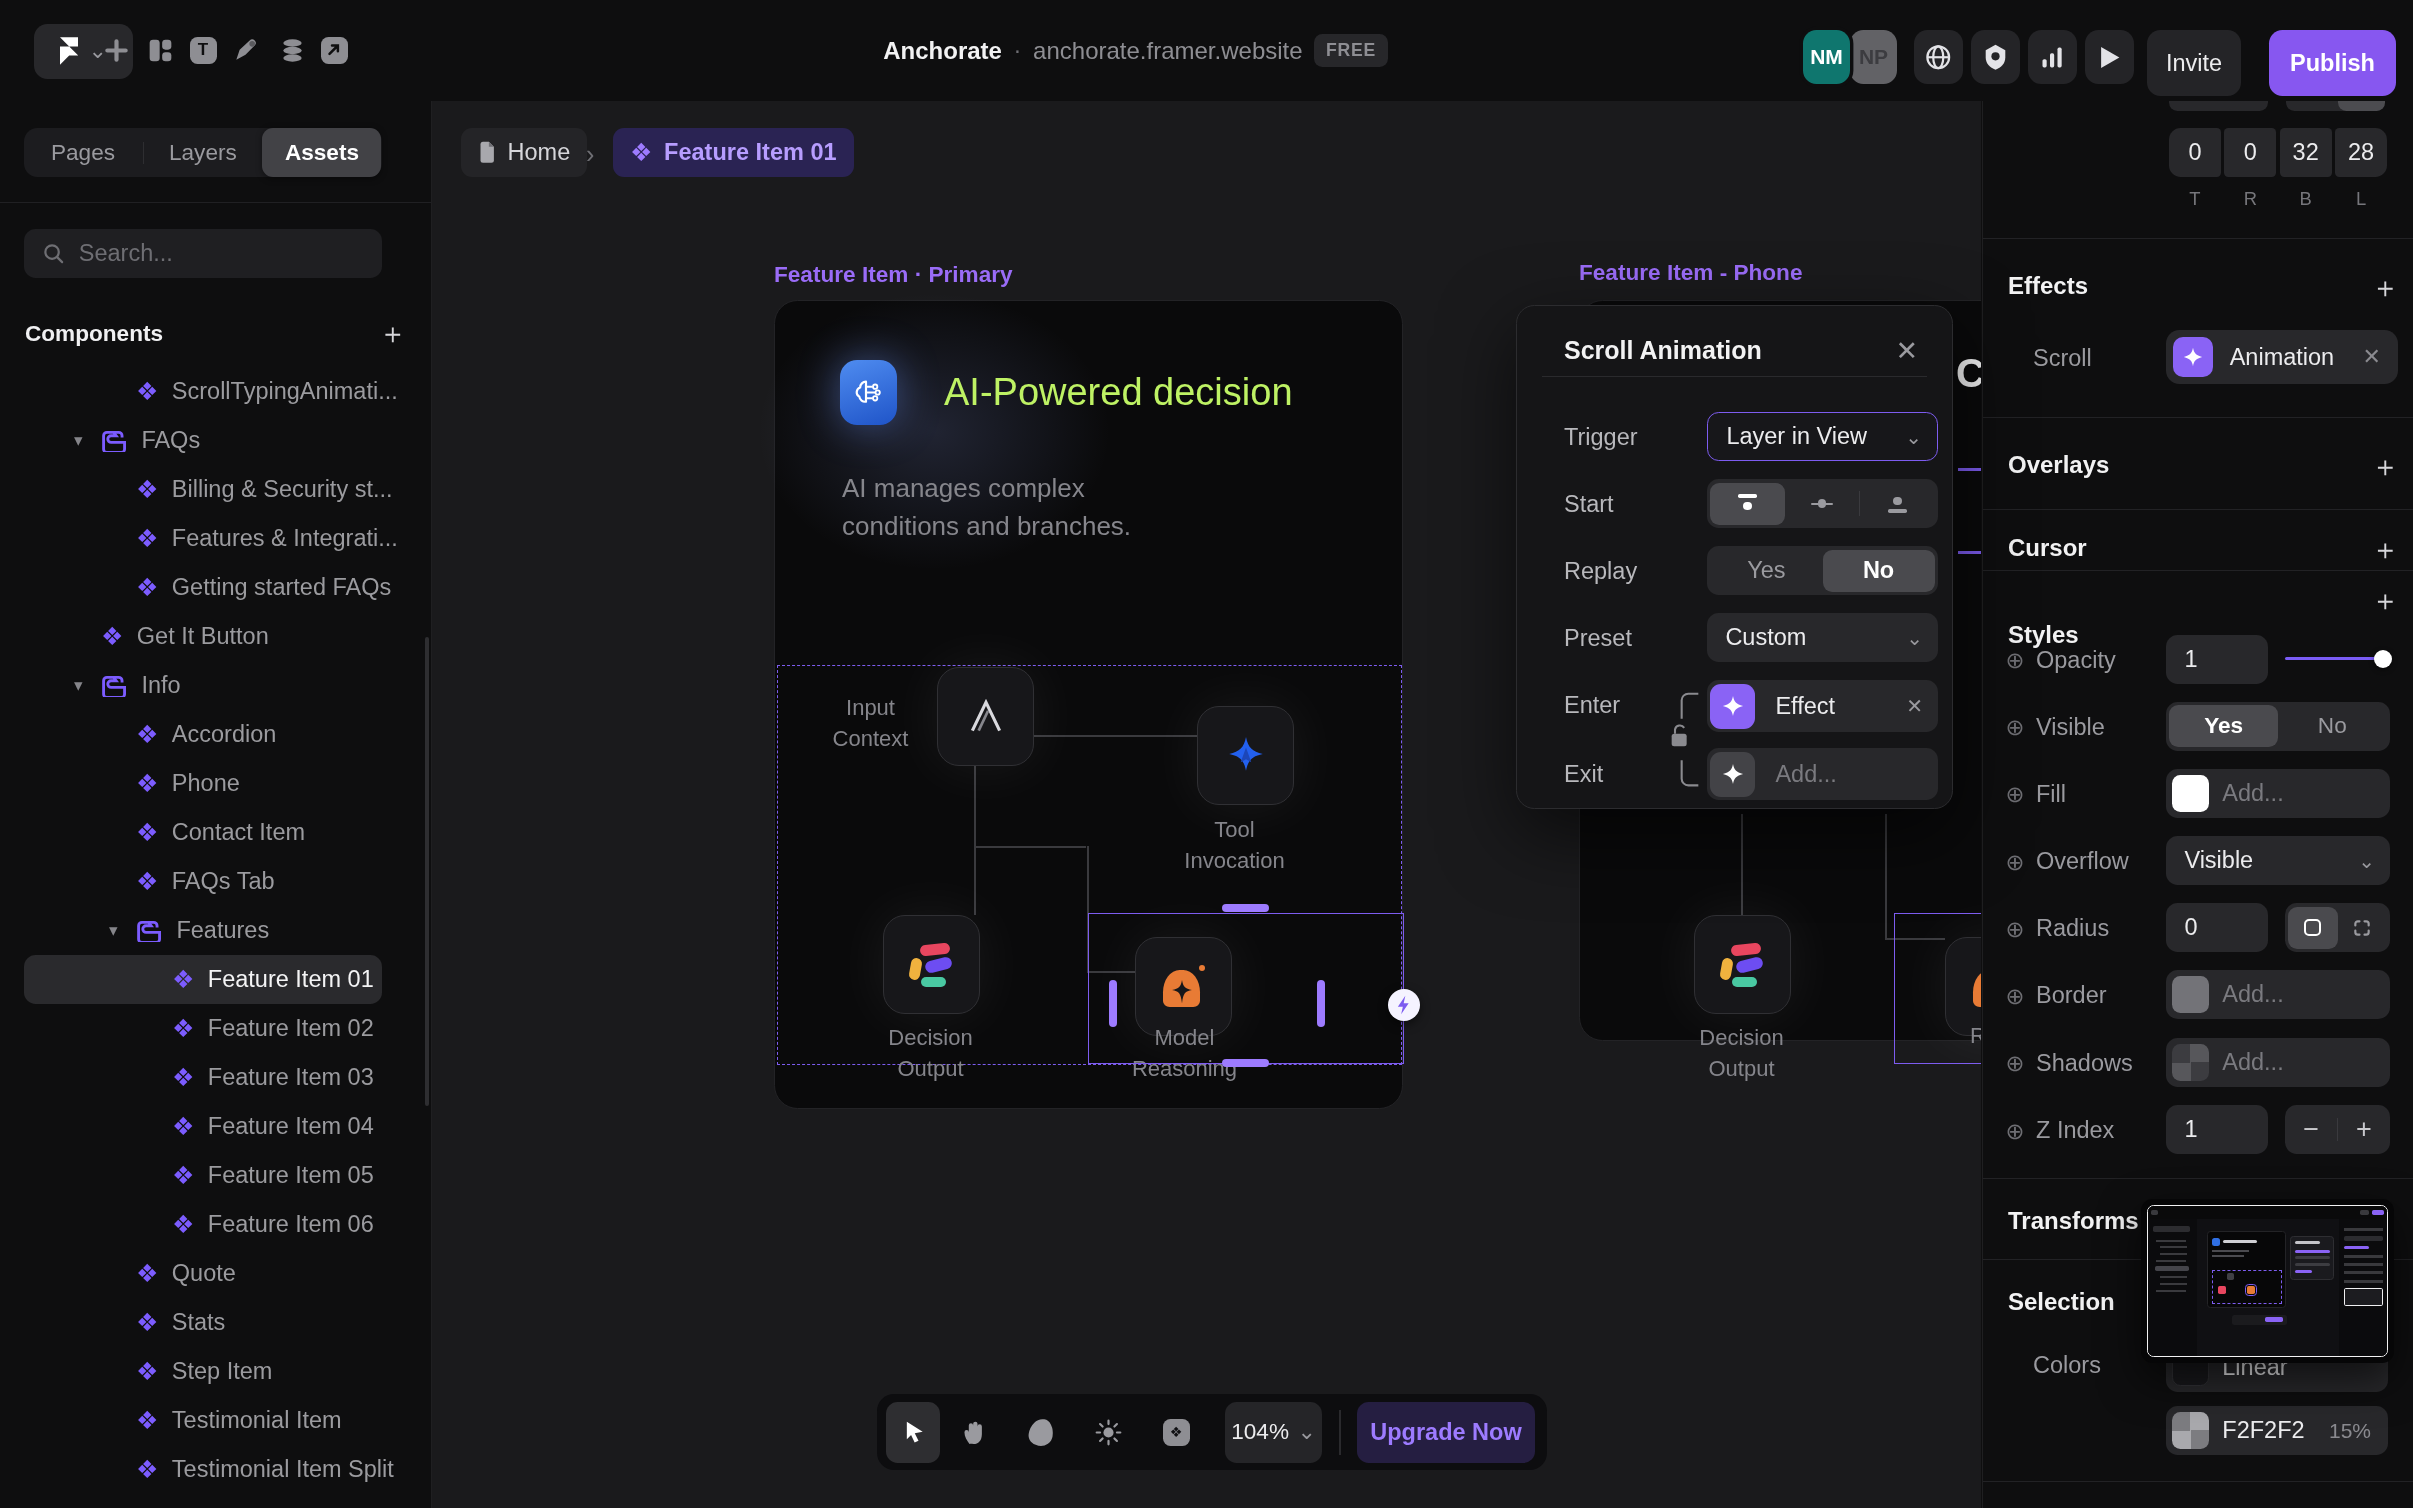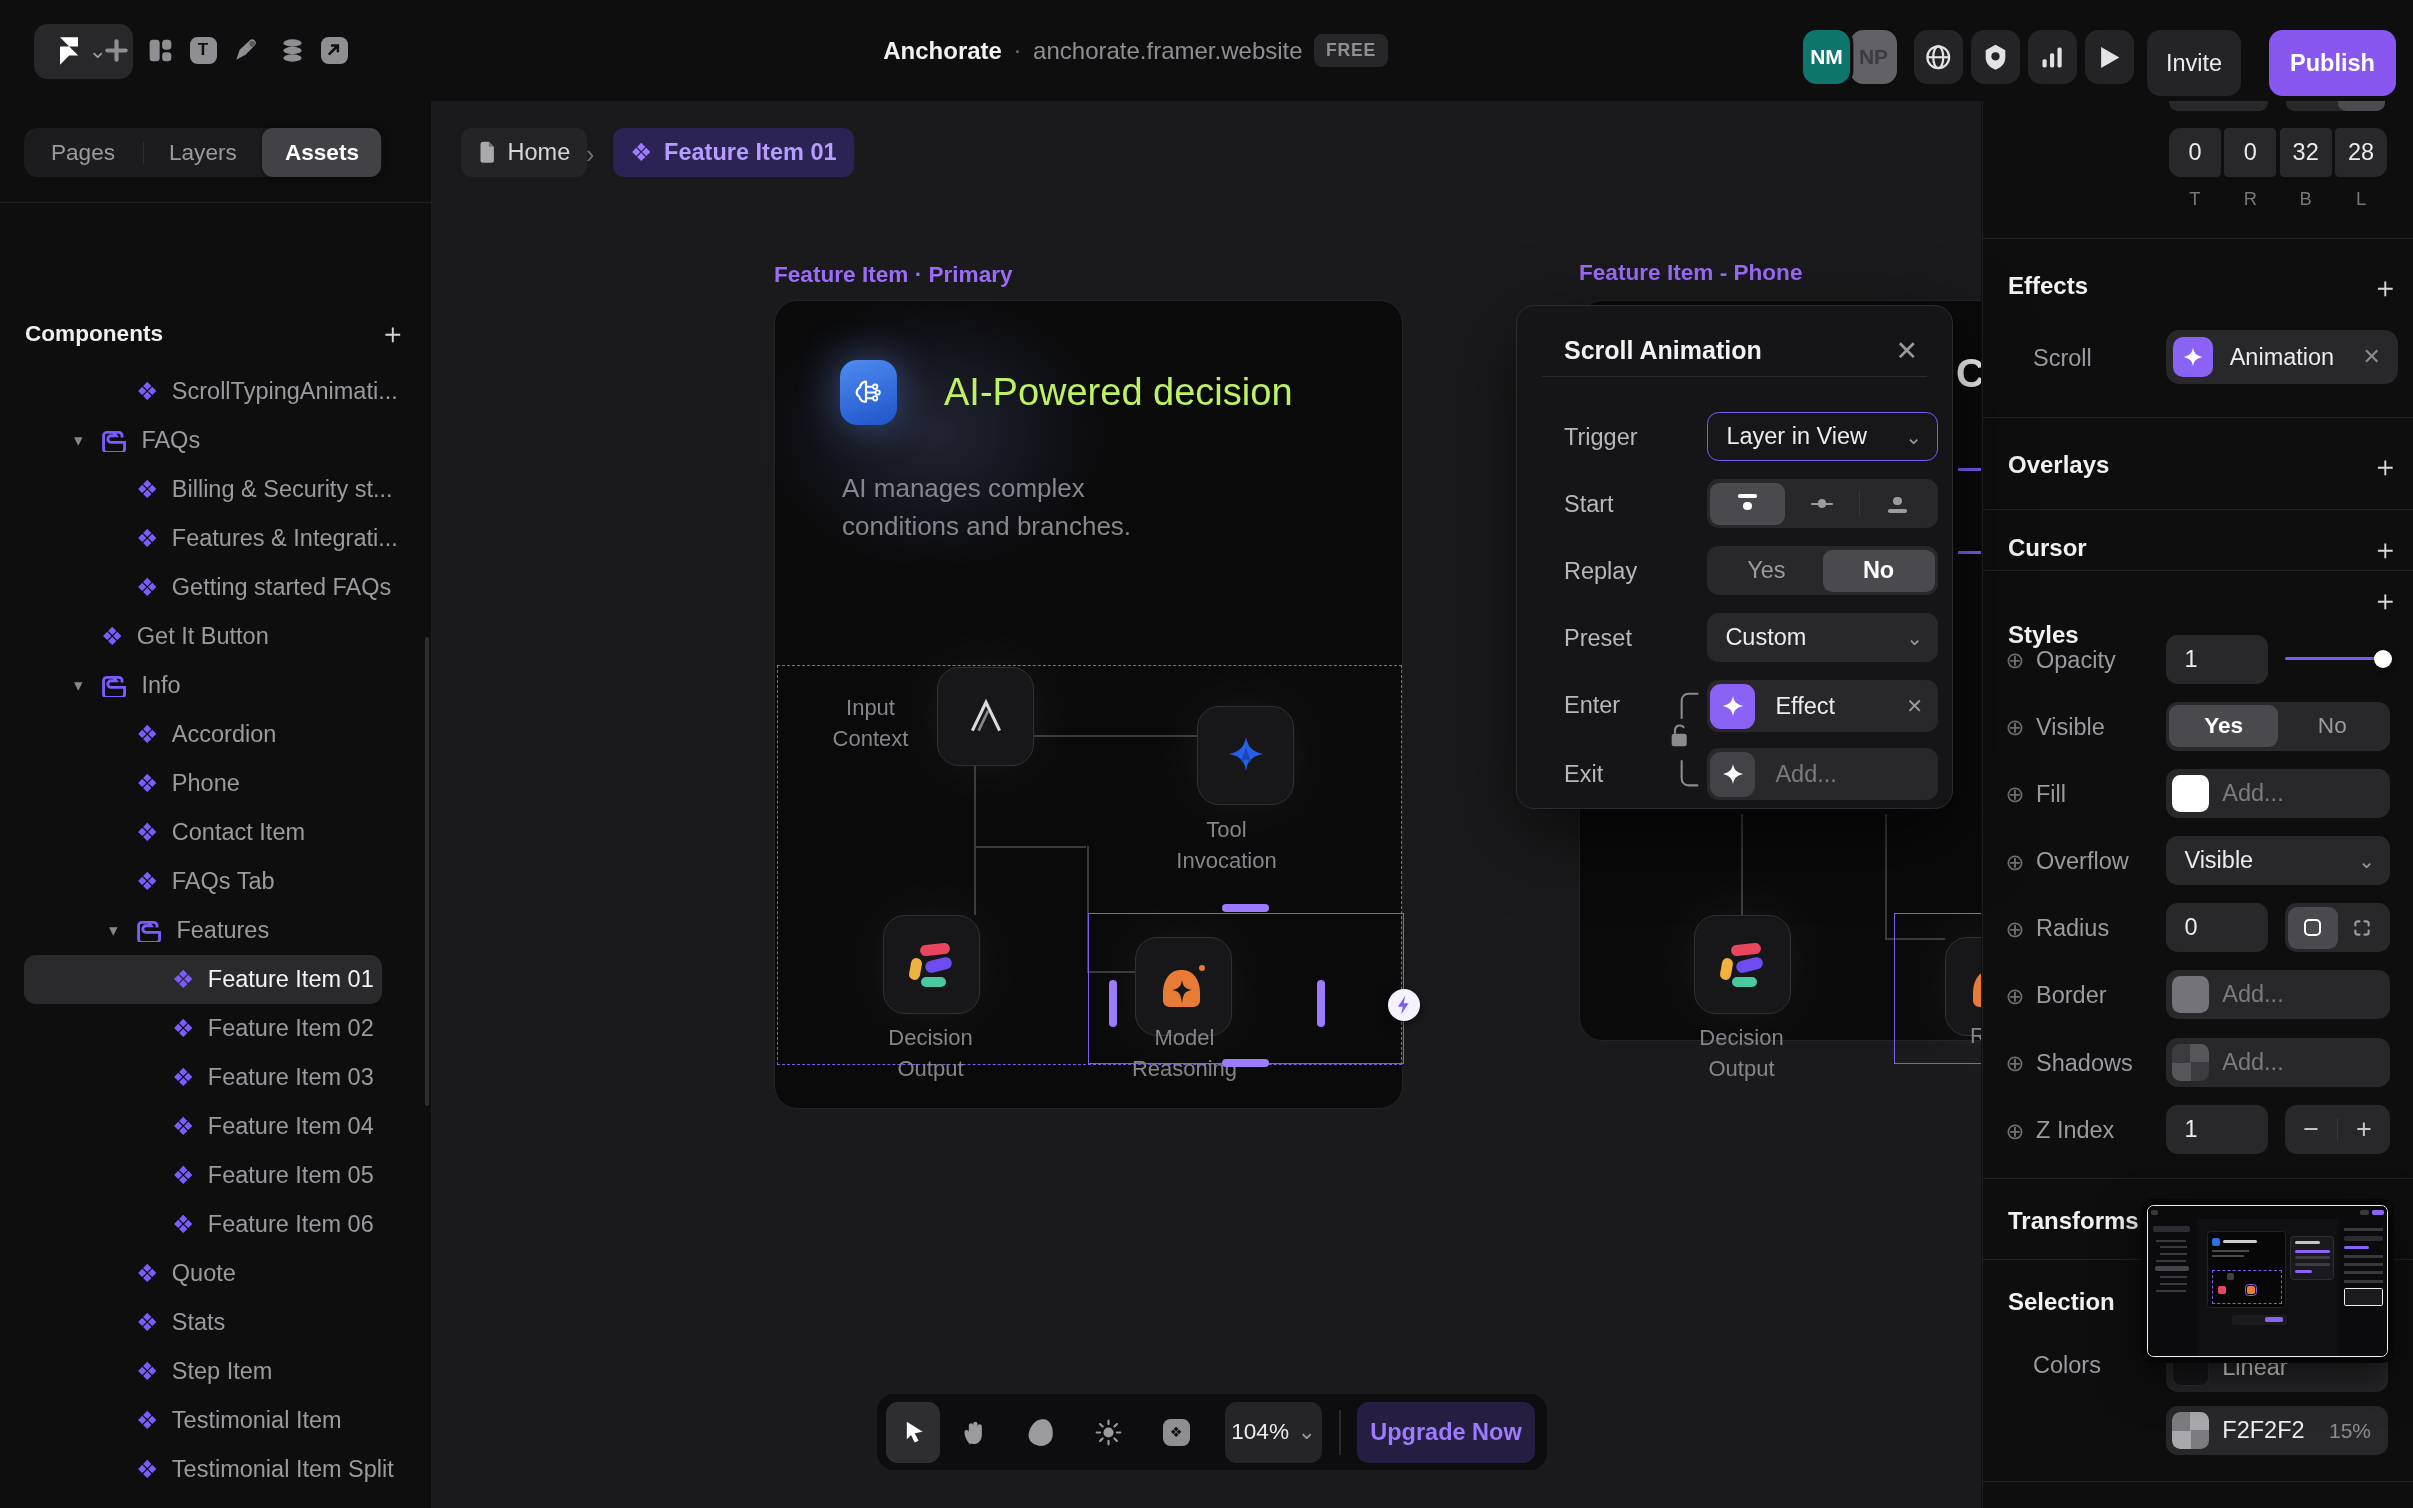--- a/index.html
+++ b/index.html
@@ -201,20 +201,29 @@
 </div>
 
 <div id="sidebar">
   <div class="tabs">
     <div class="tab">Pages</div>
     <div class="tab-sep"></div>
     <div class="tab">Layers</div>
     <div class="tab sel">Assets</div>
   </div>
   <div class="sb-divider"></div>
+  <div class="search">
+    <span>
+        <svg width="23.5" height="23.5" viewBox="0 0 28 28">
+          <circle cx="12" cy="12" r="8" stroke="#6e6e73" stroke-width="2.6" fill="none"></circle>
+          <path d="M18 18l6 6" stroke="#6e6e73" stroke-width="2.6" stroke-linecap="round"></path>
+        </svg>
+      </span>
+    <span>Search...</span>
+  </div>
   <div class="comp-head">
     <span class="ttl">Components</span>
     <span class="plus">＋</span>
   </div>
 
   <div class="tree">
     <div class="trow lvl2 nc">
         <span class="diamond">❖</span>
         <span class="lbl">ScrollTypingAnimati...</span>
       </div>
@@ -381,21 +390,21 @@
           <path d="M8 34L21 7l13 27" fill="none" stroke="#d9d9de" stroke-width="3"></path>
           <path d="M14 34l9-19" fill="none" stroke="#86868c" stroke-width="2.6"></path>
         </svg>
     </div>
     <div class="node" style="left:422px; top:405px;">
       <svg width="42" height="42" viewBox="0 0 40 40">
           <path d="M20 2c2 10 6 14 16 16-10 2-14 6-16 16-2-10-6-14-16-16 10-2 14-6 16-16z" fill="#2360ee"></path>
           <path d="M20 12l5 14-5-3-5 3 5-14z" fill="#1c46b8"></path>
         </svg>
     </div>
-    <div class="nlabel" style="left:376px; top:513px;">
+    <div class="nlabel" style="left:384px; top:513px;">
         <div>Tool</div>
         <div>Invocation</div>
       </div>
     <div class="node" style="left:108px; top:614px;">
       <div style="position:relative; width:47px; height:47px;">
         <div class="abs" style="left:11.7px; top:3.4px; width:30px; height:11px; border-radius:5.9px; background:#e8465f; transform:rotate(-6deg);"></div>
         <div class="abs" style="left:1.7px; top:17px; width:11px; height:22px; border-radius:5.9px; background:#f0b23e; transform:rotate(10deg);"></div>
         <div class="abs" style="left:17px; top:18.4px; width:27px; height:11.7px; border-radius:5.9px; background:#6d4df2; transform:rotate(-14deg);"></div>
         <div class="abs" style="left:12.6px; top:36px; width:25px; height:10px; border-radius:5.9px; background:#49c9a2;"></div>
       </div>

